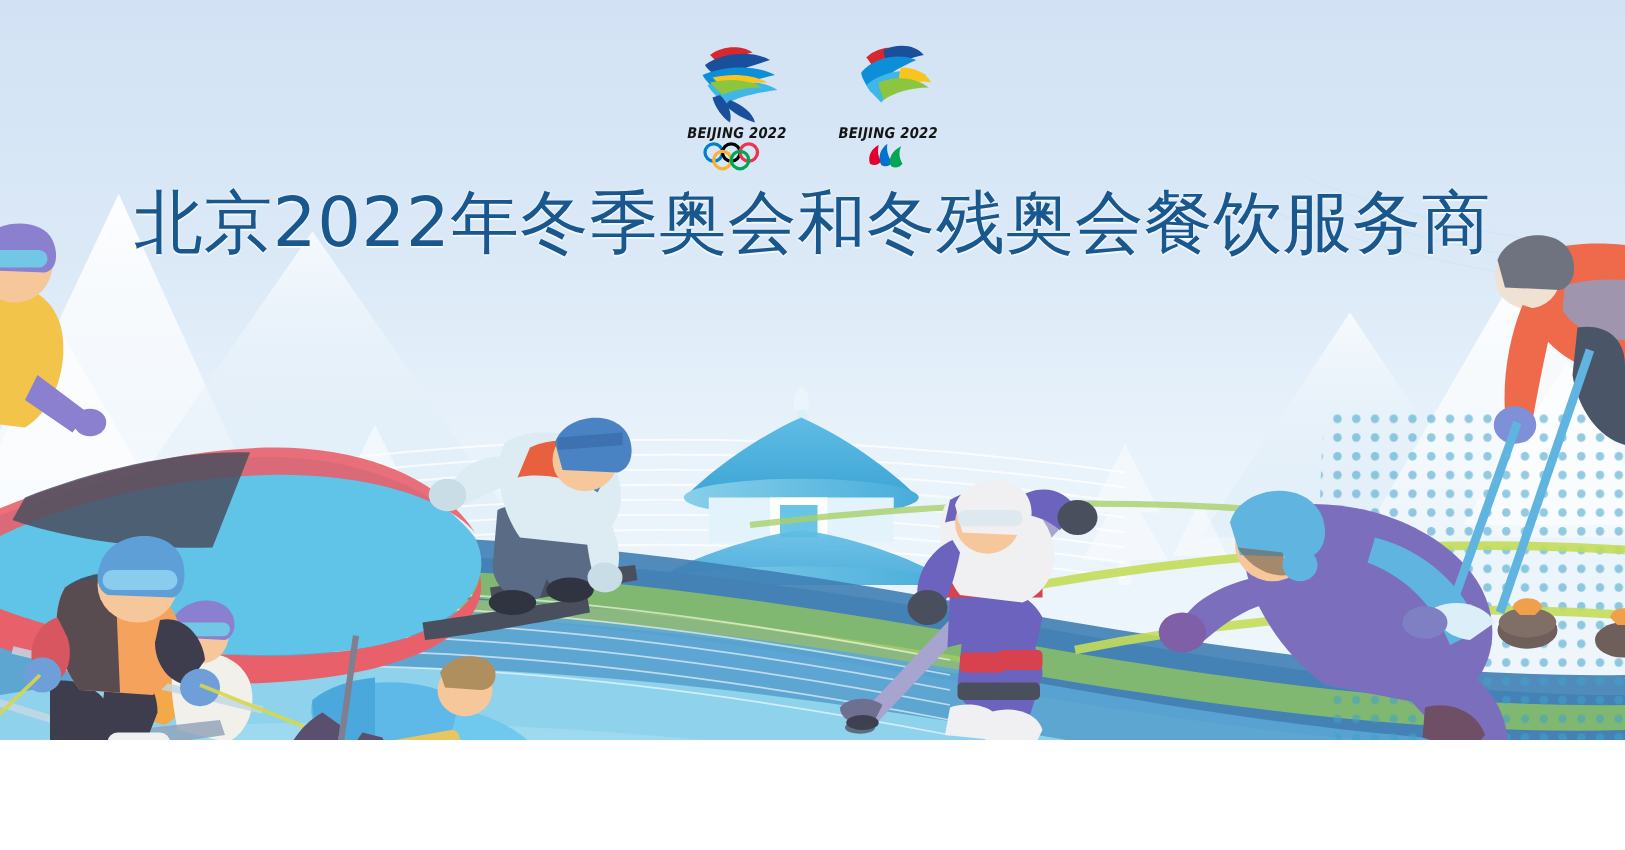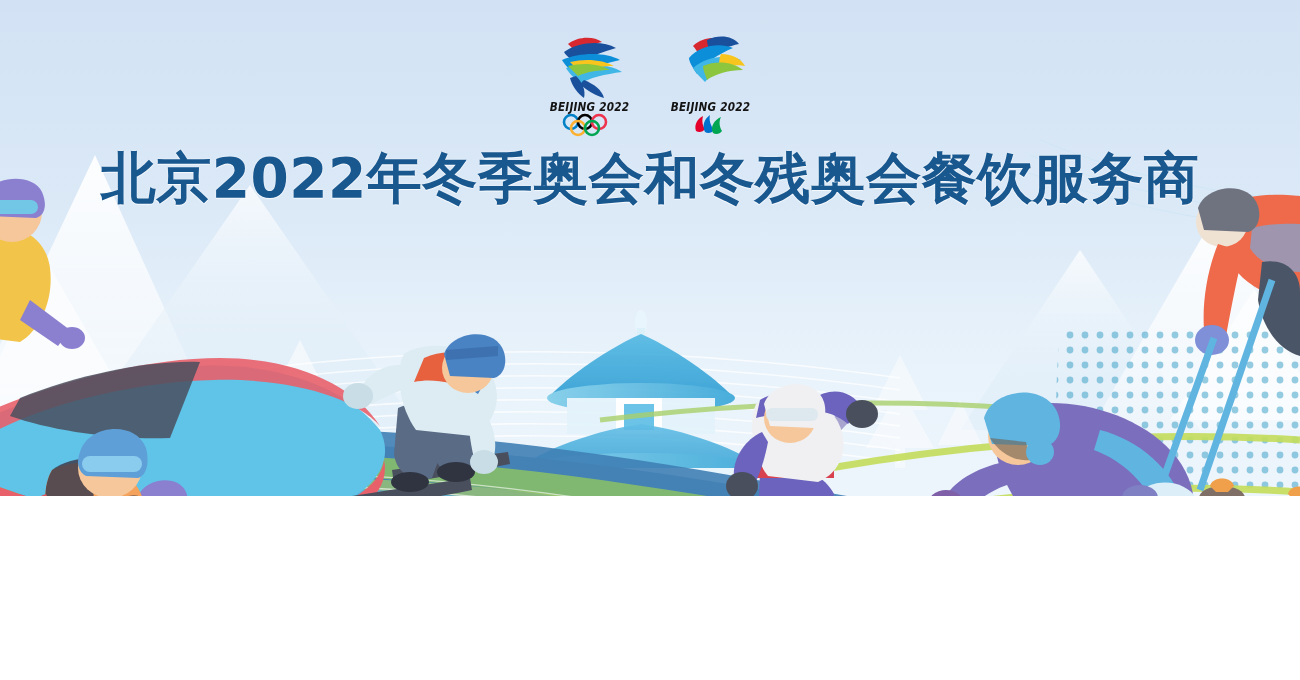--- a/index.html
+++ b/index.html
@@ -1,20 +1,20 @@
 <!DOCTYPE html>
 <html><head>
 <meta charset="utf-8">
 <style>
   html,body{margin:0;padding:0;background:#fff;}
   body{font-family:"Liberation Sans","DejaVu Sans",sans-serif;}
 
   #banner{
     position:relative;
-    width:1300px;height:496px;
+    width:1300px;height:592px;
     overflow:hidden;
     background:linear-gradient(180deg,#d3e3f4 0%,#dbe9f7 28%,#e8f2fb 52%,#eef6fc 70%,#f2f8fd 100%);
   }
   .layer{position:absolute;top:0;left:0;width:1300px;height:680px;}
   .layer svg{display:block;width:1300px;height:680px;}
 
   
   #logo-row{
     position:absolute;left:0;top:32px;width:1300px;
     display:flex;justify-content:center;align-items:flex-start;gap:26px;
@@ -29,21 +29,21 @@
     font-style:italic;
     transform:scaleY(1.12);
     margin-top:1px;
   }
 
   
   #title{
     position:absolute;left:0;top:146px;width:1300px;
     text-align:center;z-index:45;
     font-family:"DejaVu Sans","Liberation Sans",sans-serif;
-    font-size:55px;line-height:64px;font-weight:700;
+    font-size:55px;line-height:64px;font-weight:400;
     color:#19578f;
     letter-spacing:.5px;
     white-space:nowrap;
     text-shadow:0 0 2px rgba(255,255,255,.85),0 1px 0 rgba(255,255,255,.6);
   }
 </style>
 </head>
 <body>
 
 <div id="banner">

